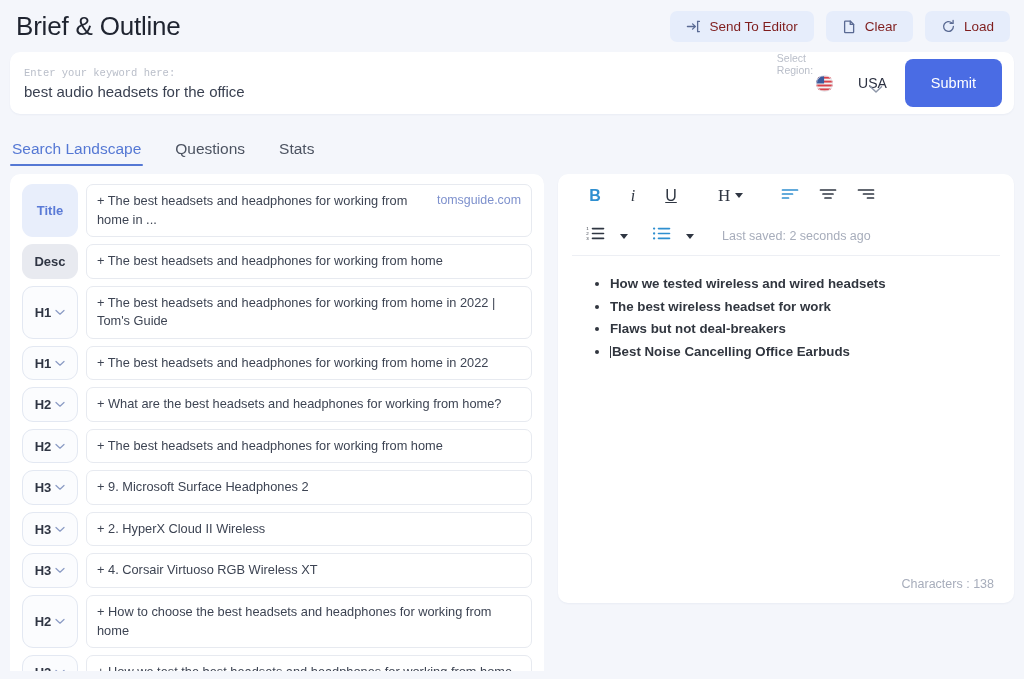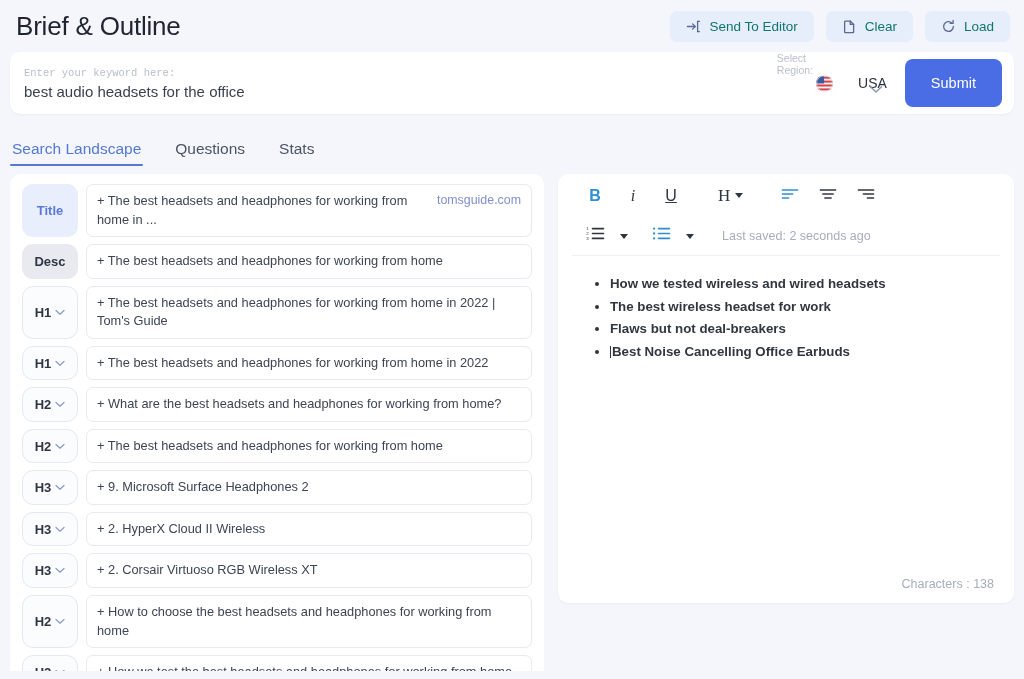--- a/index.html
+++ b/index.html
@@ -41,21 +41,21 @@
   }
   .hdr-btn {
     display: inline-flex;
     align-items: center;
     gap: 8px;
     height: 31px;
     padding: 0 16px;
     border: none;
     border-radius: 7px;
     background: #e6edfb;
-    color: #0f766e;
+    color: #7f1d1d;
     font-family: inherit;
     font-size: 13.5px;
     cursor: pointer;
     white-space: nowrap;
   }
   .hdr-btn .ic { display: inline-flex; align-items: center; }
   .hdr-btn svg { display: block; }
 
   
   .search-card {
@@ -542,21 +542,21 @@
       <div class="serp-row">
         <div class="tag tag-h">
           <span>H3</span>
           <span class="chev">
               <svg width="10" height="7" viewBox="0 0 12 8" fill="none" stroke="#8b9bc4" stroke-width="1.5" stroke-linecap="round" stroke-linejoin="round">
                 <path d="M1.2 1.6 6 6 10.8 1.6"></path>
               </svg>
             </span>
         </div>
         <div class="serp-field">
-          <span class="txt">+ 2. Corsair Virtuoso RGB Wireless XT</span>
+          <span class="txt">+ 4. Corsair Virtuoso RGB Wireless XT</span>
         </div>
       </div>
 
       <div class="serp-row">
         <div class="tag tag-h">
           <span>H2</span>
           <span class="chev">
               <svg width="10" height="7" viewBox="0 0 12 8" fill="none" stroke="#8b9bc4" stroke-width="1.5" stroke-linecap="round" stroke-linejoin="round">
                 <path d="M1.2 1.6 6 6 10.8 1.6"></path>
               </svg>

